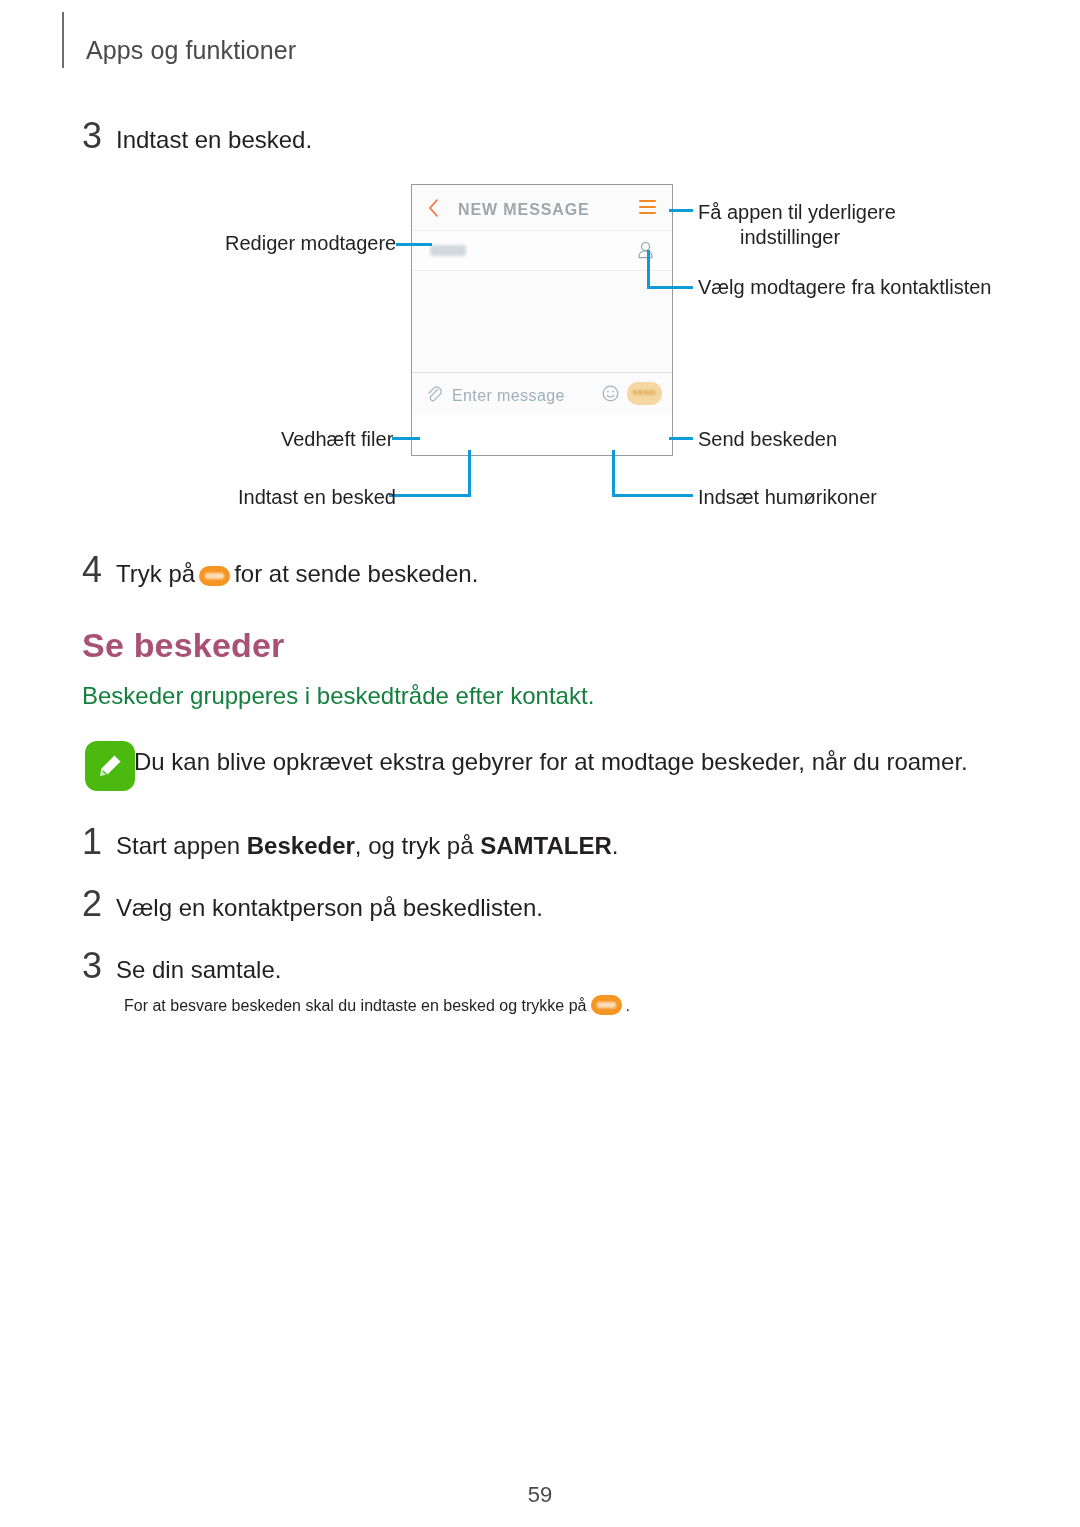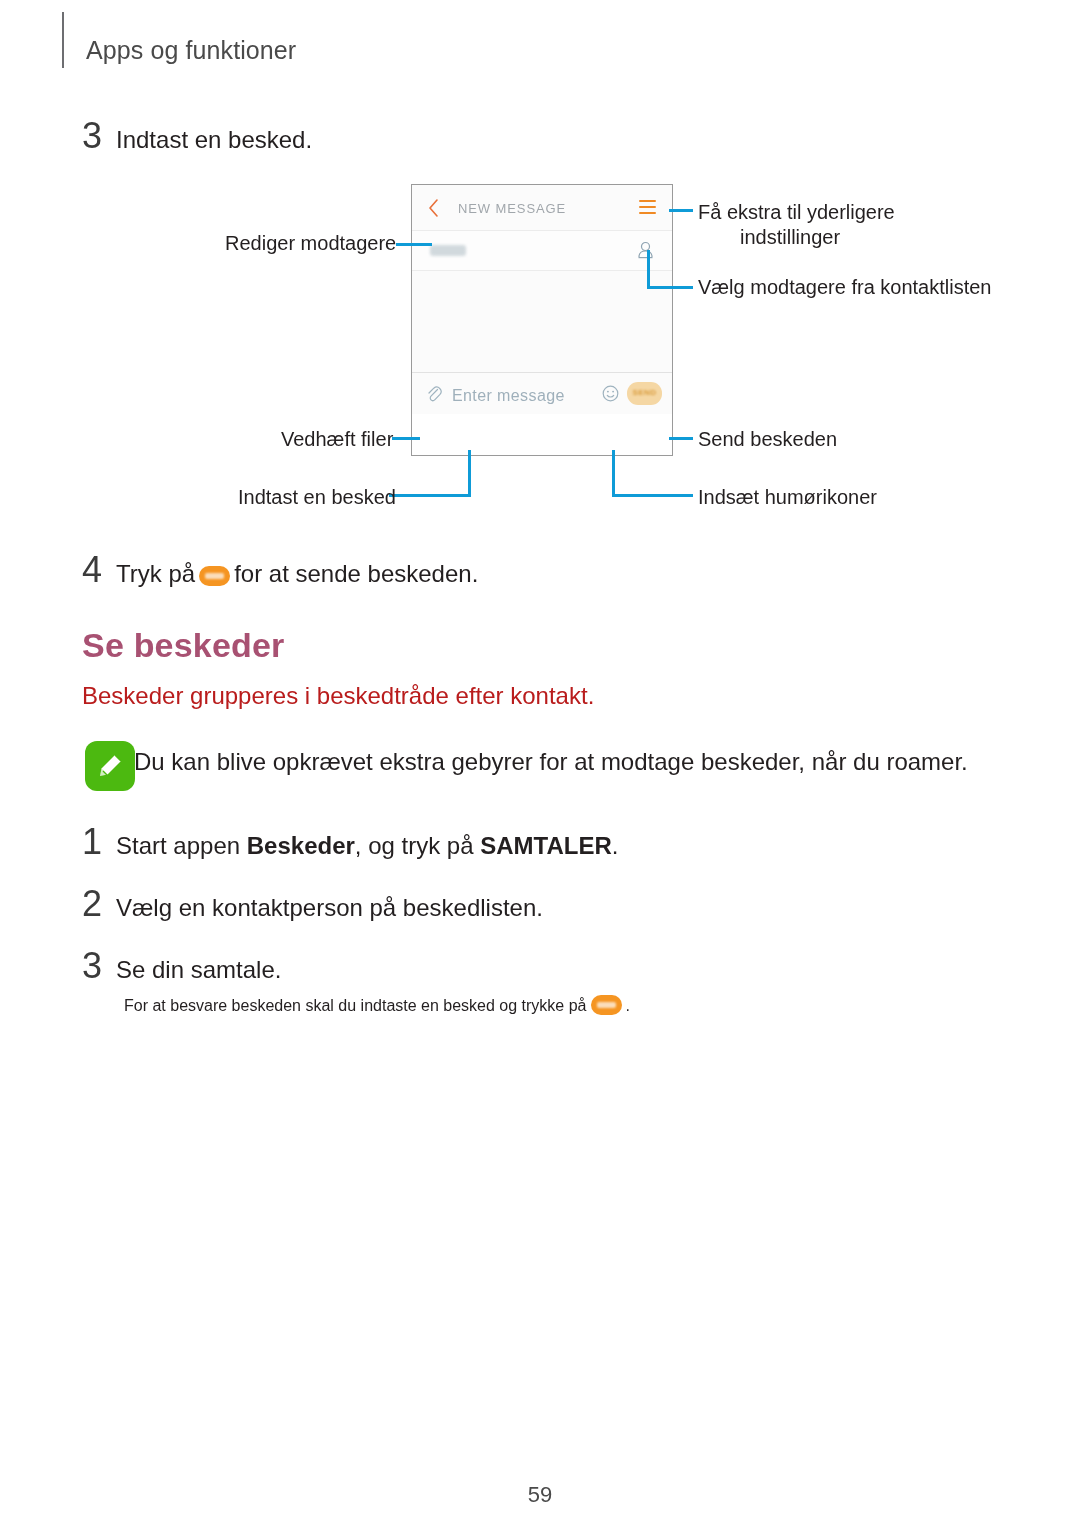--- a/index.html
+++ b/index.html
@@ -45,21 +45,21 @@
     position: relative; height: 46px; width: 100%;
     background: #fbfbfb; border-bottom: 1px solid #ececec;
     display: flex; align-items: center;
   }
   .back-chevron {
     position: absolute; left: 16px; top: 13px;
     width: 12px; height: 20px;
   }
   .phone-title {
     position: absolute; left: 46px; top: 16px;
-    font-size: 13px; font-weight: normal; letter-spacing: .9px;
+    font-size: 16px; font-weight: bold; letter-spacing: .9px;
     color: #6a737b; opacity: .62;
     filter: blur(.55px);
   }
   .hamburger {
     position: absolute; right: 16px; top: 15px;
     width: 17px; height: 15px;
   }
   .hamburger span {
     display: block; height: 2px; width: 17px;
     background: #f08a24; margin-bottom: 4px; border-radius: 1px;
@@ -126,21 +126,21 @@
   }
 
   
   .section-heading {
     position: absolute; left: 82px; top: 626px;
     font-size: 34px; font-weight: bold; color: #a85172;
     letter-spacing: .2px;
   }
   .section-sub {
     position: absolute; left: 82px; top: 682px;
-    font-size: 24px; color: #b91c1c;
+    font-size: 24px; color: #15803d;
   }
 
   
   .note { position: absolute; left: 84px; top: 738px; width: 900px; }
   .note-icon {
     position: absolute; left: 0; top: 2px; width: 52px; height: 52px;
   }
   .note-text {
     position: absolute; left: 50px; top: 10px;
     font-size: 24px; color: #231f20; white-space: nowrap;
@@ -216,21 +216,21 @@
           <div class="send-pill-label">SEND</div>
         </div>
       </div>
     </div>
   </div>
 
   <div class="callout-label" style="left:225px; top:231px;">Rediger modtagere</div>
   <div class="cl-line cl-h" style="left:396px; top:243px; width:36px;"></div>
 
   <div class="cl-line cl-h" style="left:669px; top:209px; width:24px;"></div>
-  <div class="callout-label" style="left:698px; top:200px;">Få ekstra til yderligere</div>
+  <div class="callout-label" style="left:698px; top:200px;">Få appen til yderligere</div>
   <div class="callout-label" style="left:740px; top:225px;">indstillinger</div>
 
   <div class="cl-line cl-v" style="left:647px; top:250px; height:38px;"></div>
   <div class="cl-line cl-h" style="left:647px; top:286px; width:46px;"></div>
   <div class="callout-label" style="left:698px; top:275px;">Vælg modtagere fra kontaktlisten</div>
 
   <div class="callout-label" style="left:281px; top:427px;">Vedhæft filer</div>
   <div class="cl-line cl-h" style="left:392px; top:437px; width:28px;"></div>
 
   <div class="cl-line cl-h" style="left:669px; top:437px; width:24px;"></div>

